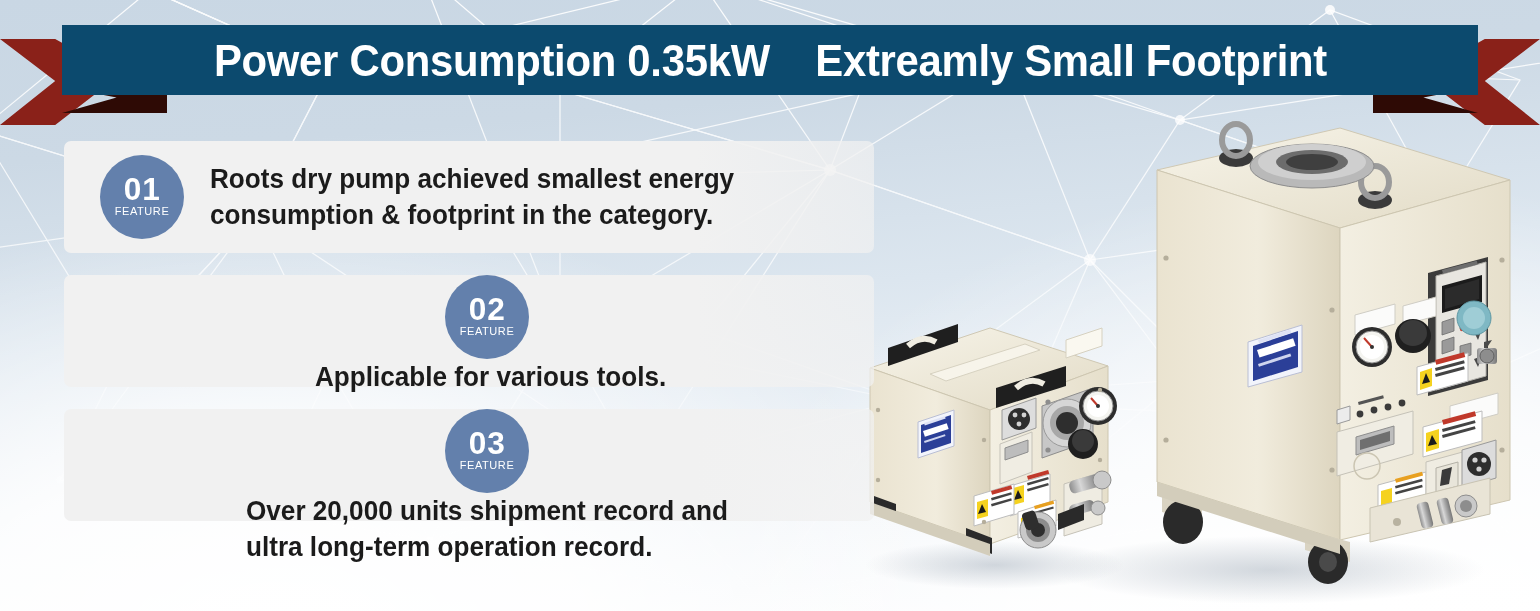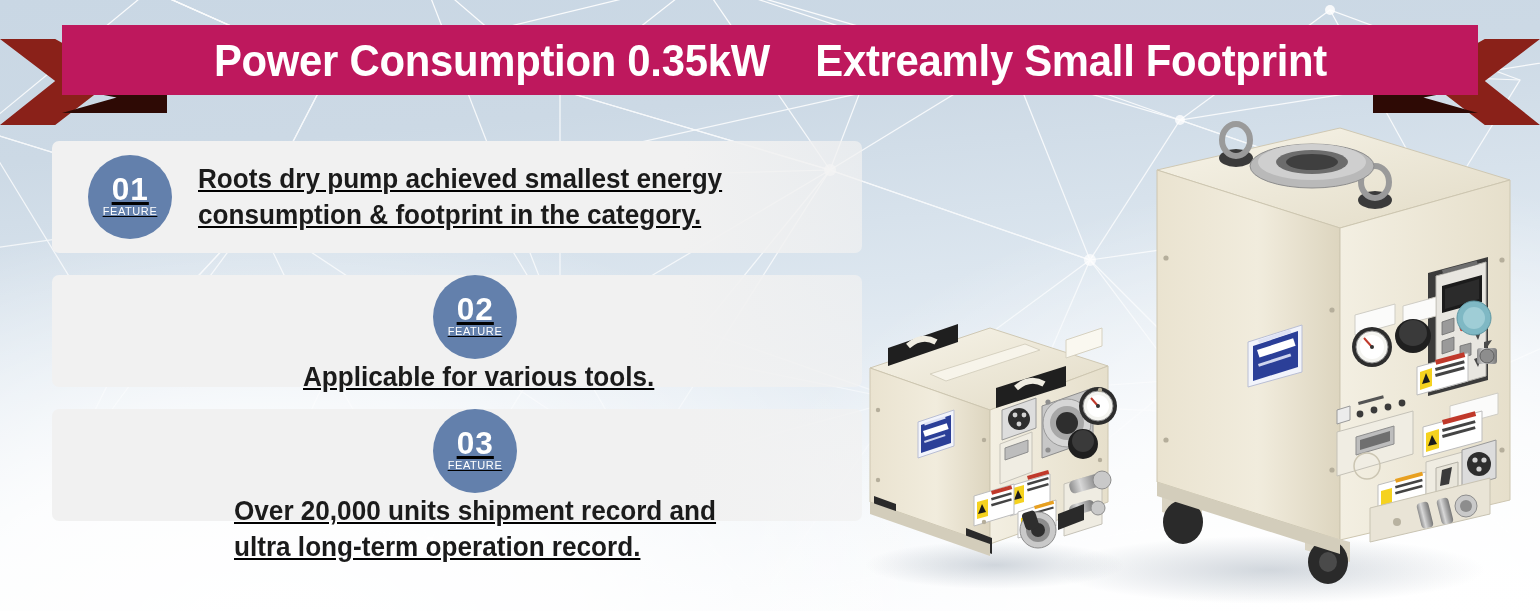--- a/index.html
+++ b/index.html
@@ -23,30 +23,30 @@
   }
   .ribbon-tail.left  { left:0;  clip-path:polygon(0 14%, 46% 14%, 100% 50%, 46% 100%, 0 100%, 46% 56%); }
   .ribbon-tail.right { right:0; clip-path:polygon(100% 14%, 54% 14%, 0 50%, 54% 100%, 100% 100%, 54% 56%); }
   .ribbon-shadow {
     position:absolute; top:62px; height:26px; width:105px; background:#2e0a05;
   }
   .ribbon-shadow.left  { left:62px;  clip-path:polygon(0 0, 100% 0, 100% 100%, 0 100%, 52% 40%); }
   .ribbon-shadow.right { right:62px; clip-path:polygon(0 0, 100% 0, 48% 40%, 100% 100%, 0 100%); }
   .ribbon-body {
     position:absolute; left:62px; right:62px; top:0; height:70px;
-    background:#be185d;
+    background:#0c4a6e;
     display:flex; align-items:center; justify-content:center;
   }
   .ribbon-title {
     color:#fff; font-size:45px; font-weight:bold; letter-spacing:-0.3px;
     white-space:pre; line-height:1; transform:scaleX(0.93); transform-origin:center;
   }
 
   
-  .features { position:absolute; left:52px; top:141px; width:810px; z-index:6;text-decoration:underline; }
+  .features { position:absolute; left:64px; top:141px; width:810px; z-index:6; }
   .fcard {
     position:relative; width:810px; border-radius:7px;
     background:linear-gradient(90deg,#f1f1f1 0%, #f1f1f1 78%, rgba(241,241,241,0.72) 100%);
     display:flex; align-items:center; padding:0 0 0 36px; margin-bottom:22px;
   }
   .fcard.h1 { height:112px; }
   .fcard.h2 { height:112px;flex-direction:column; }
   .fcard.h3 { height:112px;flex-direction:column; }
   .badge {
     flex:0 0 auto; width:84px; height:84px; border-radius:50%;

